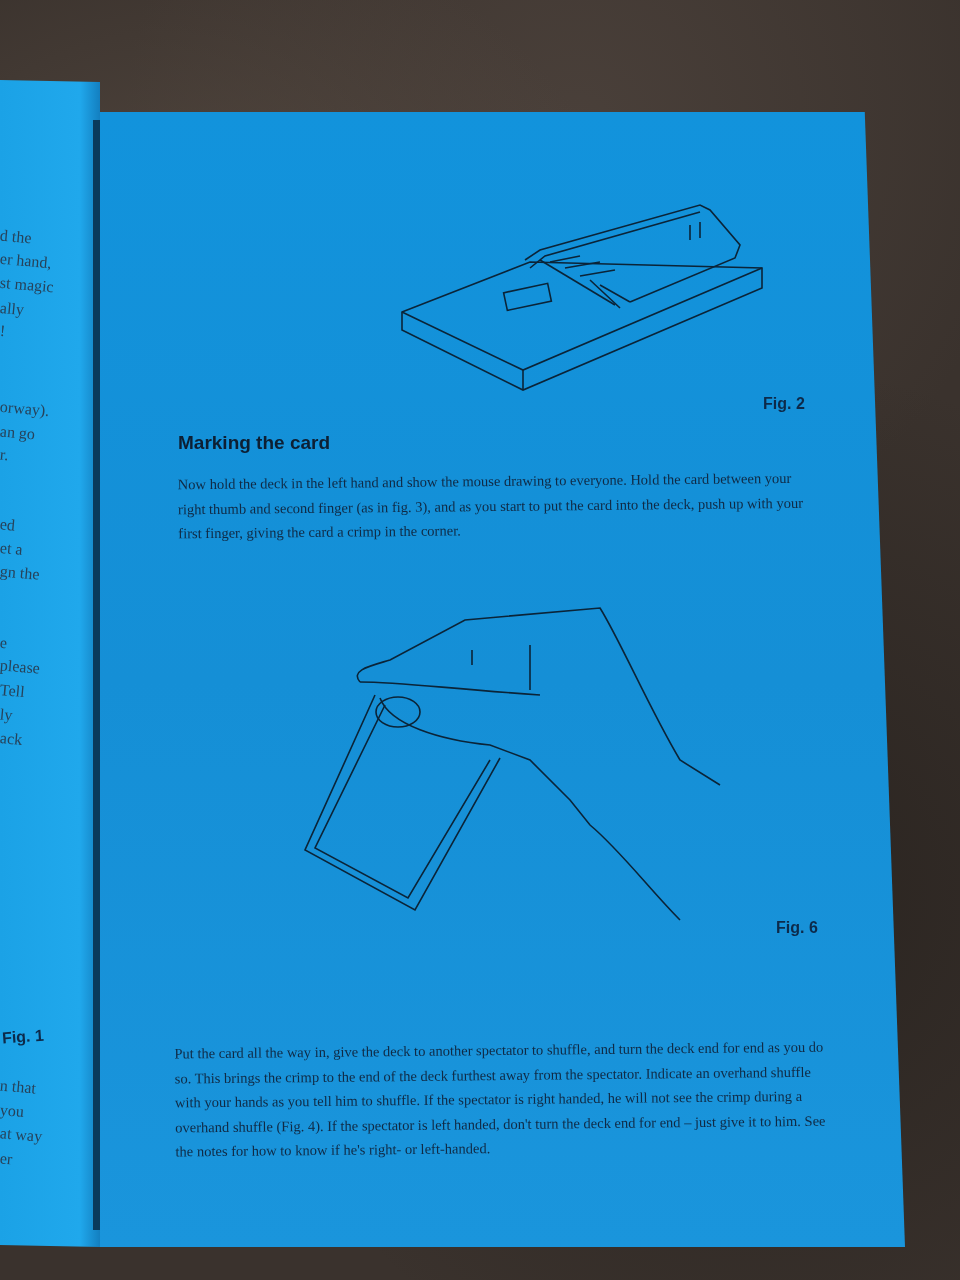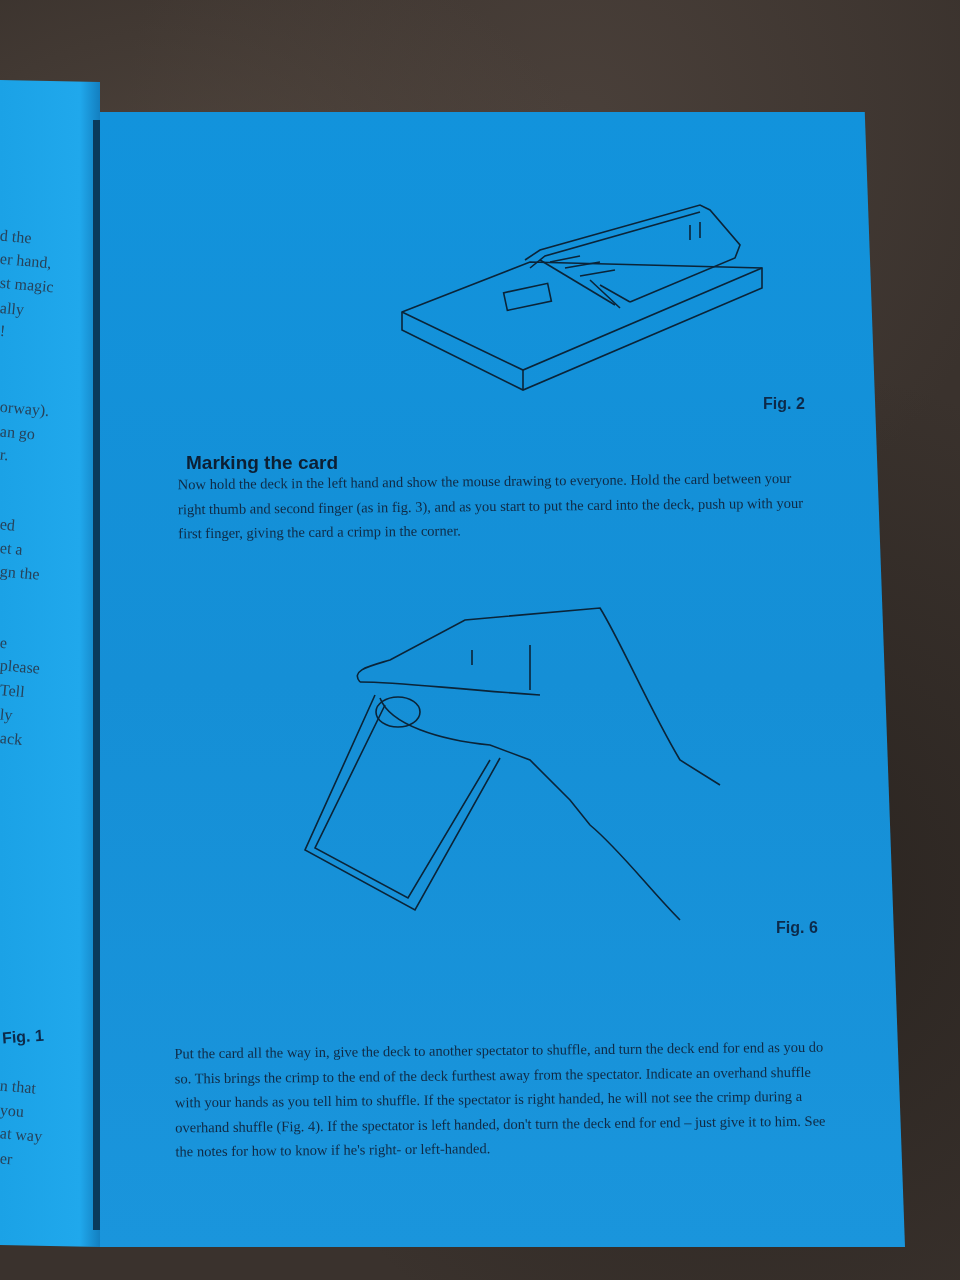--- a/index.html
+++ b/index.html
@@ -12,21 +12,21 @@
     font-family:"Liberation Serif", serif;}
   .left-page{position:absolute;left:0;top:80px;width:100px;height:1165px;
     background:linear-gradient(90deg,#1ba2e6 0%,#20a8ec 80%,#137fc0 100%);
     transform:skewY(1.2deg);transform-origin:top left;}
   .left-text{position:absolute;left:0;color:#27425a;font-size:16px;line-height:17px;white-space:nowrap;}
   .gutter{position:absolute;left:93px;top:120px;width:9px;height:1110px;background:#0a3a5c;}
   .right-page{position:absolute;left:100px;top:112px;width:805px;height:1135px;
     background:linear-gradient(180deg,#1293dc 0%,#158fd6 50%,#1a95dc 100%);
     clip-path:polygon(0 0, 95% 0, 100% 100%, 0 100%);}
   .fig-label{position:absolute;font-family:"Liberation Sans", sans-serif;font-weight:bold;font-size:16px;color:#0d2a4a;}
-  .heading{position:absolute;left:178px;top:452px;font-family:"Liberation Sans", sans-serif;font-weight:bold;font-size:19px;color:#0d1f33;margin-left:8px;}
+  .heading{position:absolute;left:178px;top:432px;font-family:"Liberation Sans", sans-serif;font-weight:bold;font-size:19px;color:#0d1f33;}
   .para{position:absolute;font-size:14.5px;line-height:24.5px;color:#102a45;}
   svg{position:absolute;overflow:visible;}
   svg path, svg line, svg rect, svg ellipse{stroke:#0b2438;fill:none;stroke-width:1.6;}
 </style>
 </head>
 <body>
 
 <div class="left-page"></div>
 <div id="left-texts">
     <div class="left-text" style="top: 228px; transform: rotate(5deg);">d the</div>

